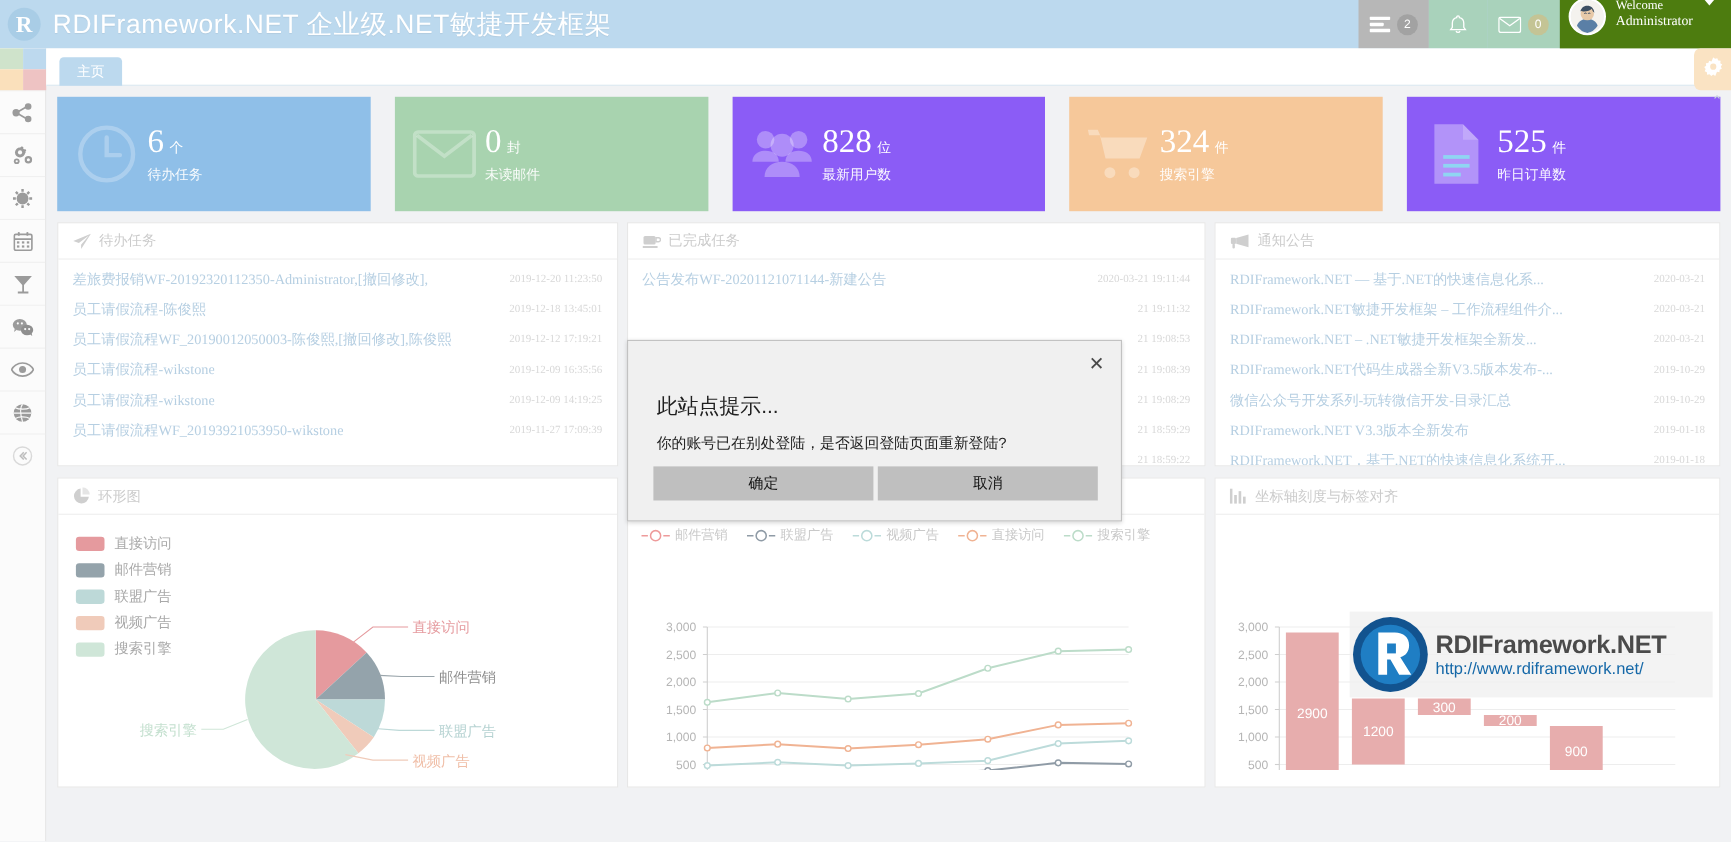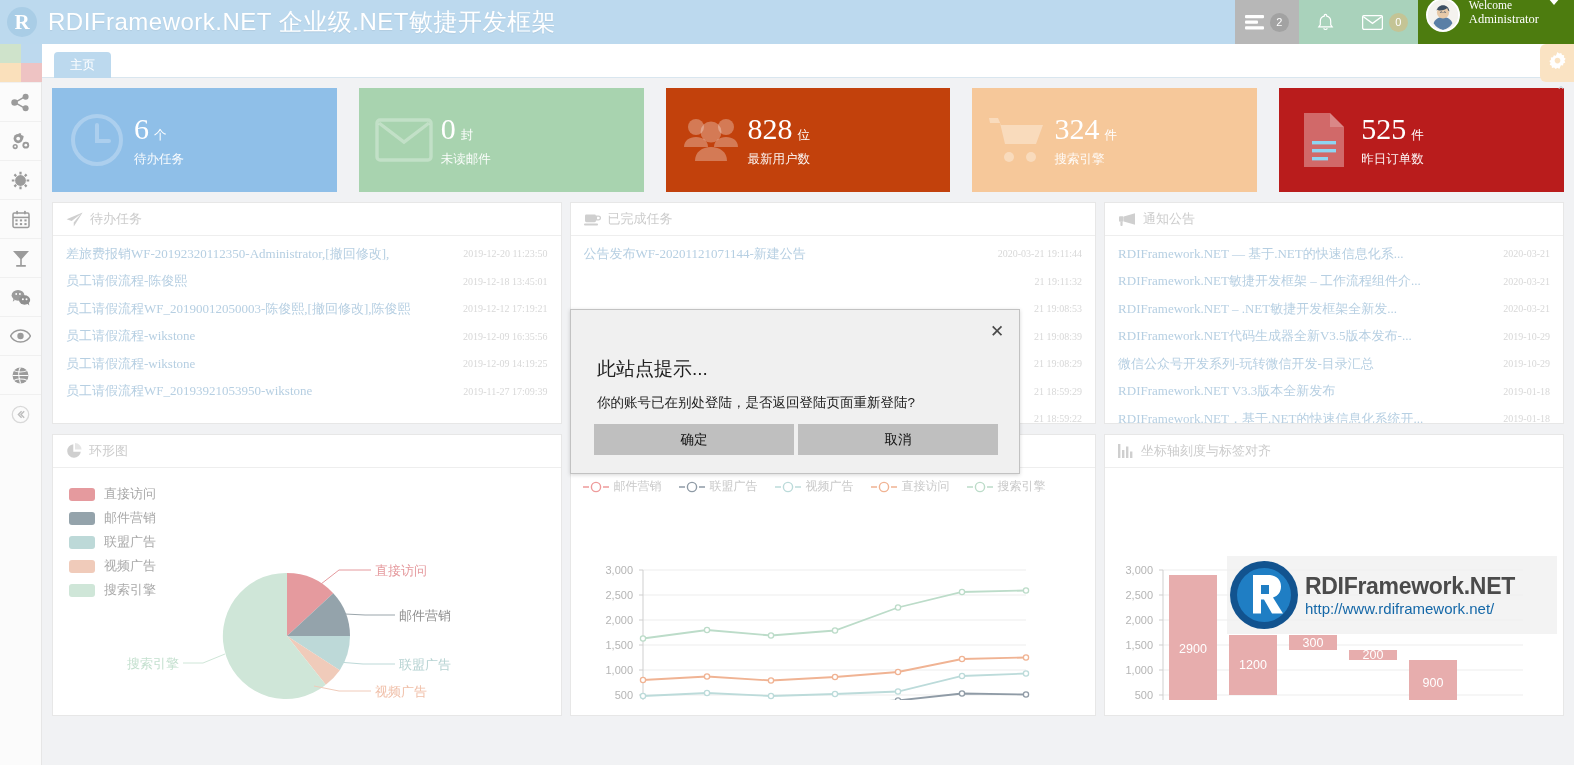--- a/index.html
+++ b/index.html
@@ -374,21 +374,21 @@
             <rect x="2" y="2" width="54" height="40" rx="3" fill="none" stroke="rgba(255,255,255,.3)" stroke-width="3.4"></rect>
             <path d="M4 5l25 19L54 5" fill="none" stroke="rgba(255,255,255,.3)" stroke-width="3.4"></path>
           </svg>
       </div>
       <div class="card-txt">
         <div><span class="card-num">0</span><span class="card-unit">封</span></div>
         <div class="card-label">未读邮件</div>
       </div>
     </div>
 
-    <div class="card" style="background:#c2410c">
+    <div class="card" style="background:#8b5cf6">
       <div class="card-ico">
         <svg width="58" height="50" viewBox="0 0 58 50" fill="rgba(255,255,255,.3)">
             <circle cx="14" cy="12" r="8"></circle>
             <path d="M2 32c0-6.6 5.4-10 12-10s12 3.4 12 10z"></path>
             <circle cx="44" cy="12" r="8"></circle>
             <path d="M32 32c0-6.6 5.4-10 12-10s12 3.4 12 10z"></path>
             <circle cx="29" cy="17" r="10.5"></circle>
             <path d="M13 46c0-9 7-14 16-14s16 5 16 14z"></path>
           </svg>
       </div>
@@ -405,21 +405,21 @@
             <circle cx="21" cy="42" r="5"></circle>
             <circle cx="43" cy="42" r="5"></circle>
           </svg>
       </div>
       <div class="card-txt">
         <div><span class="card-num">324</span><span class="card-unit">件</span></div>
         <div class="card-label">搜索引擎</div>
       </div>
     </div>
 
-    <div class="card" style="background:#b91c1c">
+    <div class="card" style="background:#8b5cf6">
       <div class="card-ico">
         <svg width="46" height="58" viewBox="0 0 46 58" fill="rgba(255,255,255,.34)">
             <path d="M3 2h26l14 14v40H3z"></path>
             <path d="M29 2v14h14" fill="rgba(255,255,255,.2)"></path>
             <g fill="#8fd5f2">
               <rect x="11" y="30" width="24" height="3.4"></rect>
               <rect x="11" y="38" width="24" height="3.4"></rect>
               <rect x="11" y="46" width="16" height="3.4"></rect>
             </g>
           </svg>

